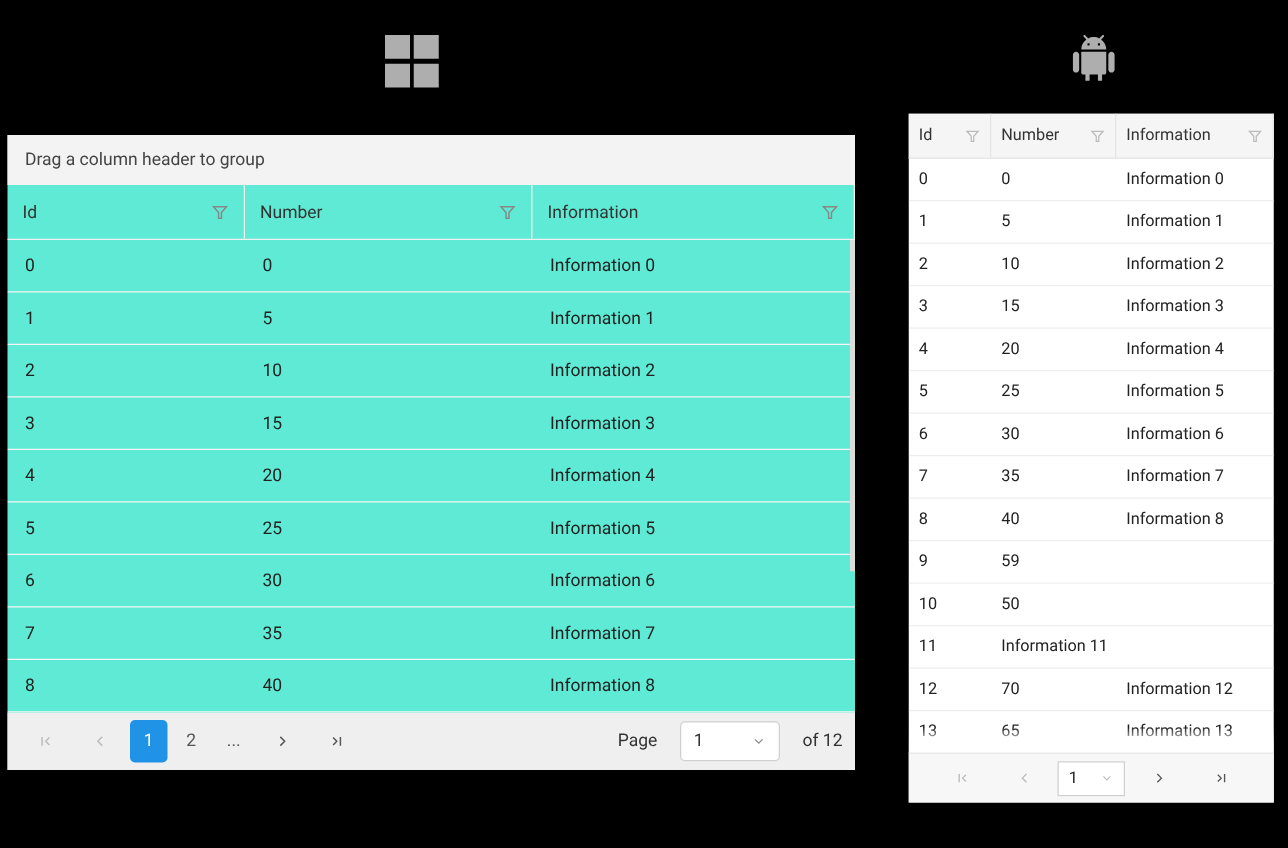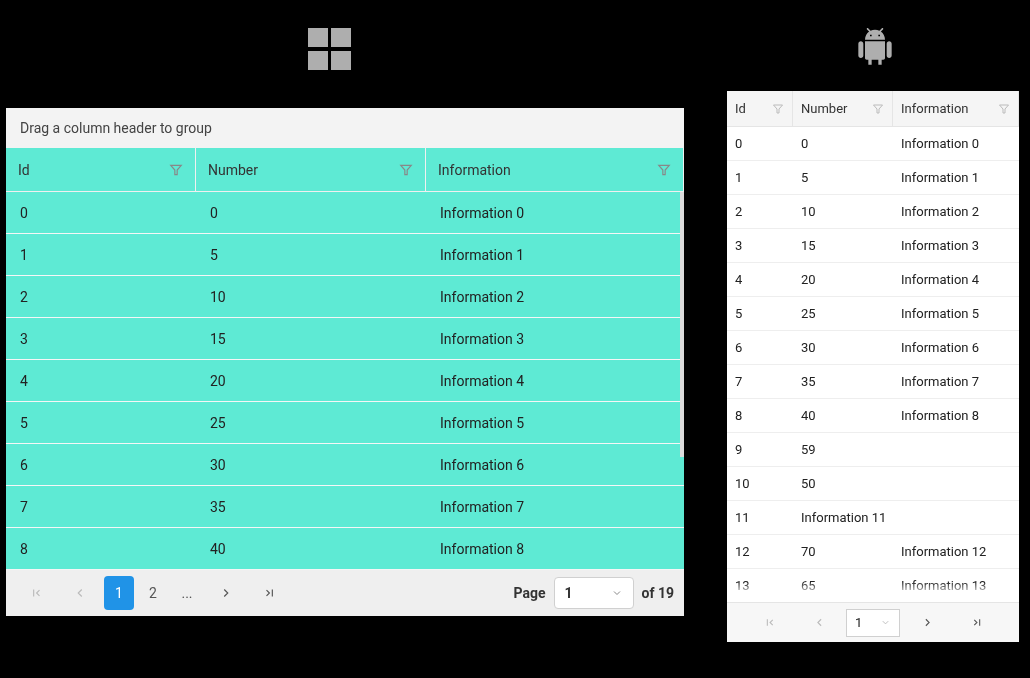--- a/index.html
+++ b/index.html
@@ -140,24 +140,23 @@
     width: 30px;
   }
   .pg-btn.current {
     background: #2093e7;
     color: #fff;
   }
   .pager-right {
     margin-left: auto;
     display: flex;
     align-items: center;
-    gap: 8px;
+    gap: 18px;
     color: #333;
     font-size: 14px;
-    font-weight: bold;
   }
   .page-select {
     display: flex;
     align-items: center;
     justify-content: space-between;
     width: 80px;
     height: 32px;
     padding: 0 10px;
     background: #fff;
     border: 1px solid #d0d0d0;
@@ -380,21 +379,21 @@
       <div class="pager-right">
         <span>Page</span>
         <div class="page-select">
           <span>1</span>
           <span class="chev">
             <svg width="12" height="12" viewBox="0 0 24 24" fill="none" stroke="currentColor" stroke-width="2">
                 <polyline points="6 9 12 15 18 9"></polyline>
               </svg>
           </span>
         </div>
-        <span>of 19</span>
+        <span>of 12</span>
       </div>
     </div>
   </div>
 
   <div class="and-card">
     <div class="and-headers">
       <div class="ahcell acol-id">
         <span>Id</span>
         <span class="filter-icon muted">
           <svg width="12" height="12" viewBox="0 0 24 24" fill="none" stroke="currentColor" stroke-width="2">

